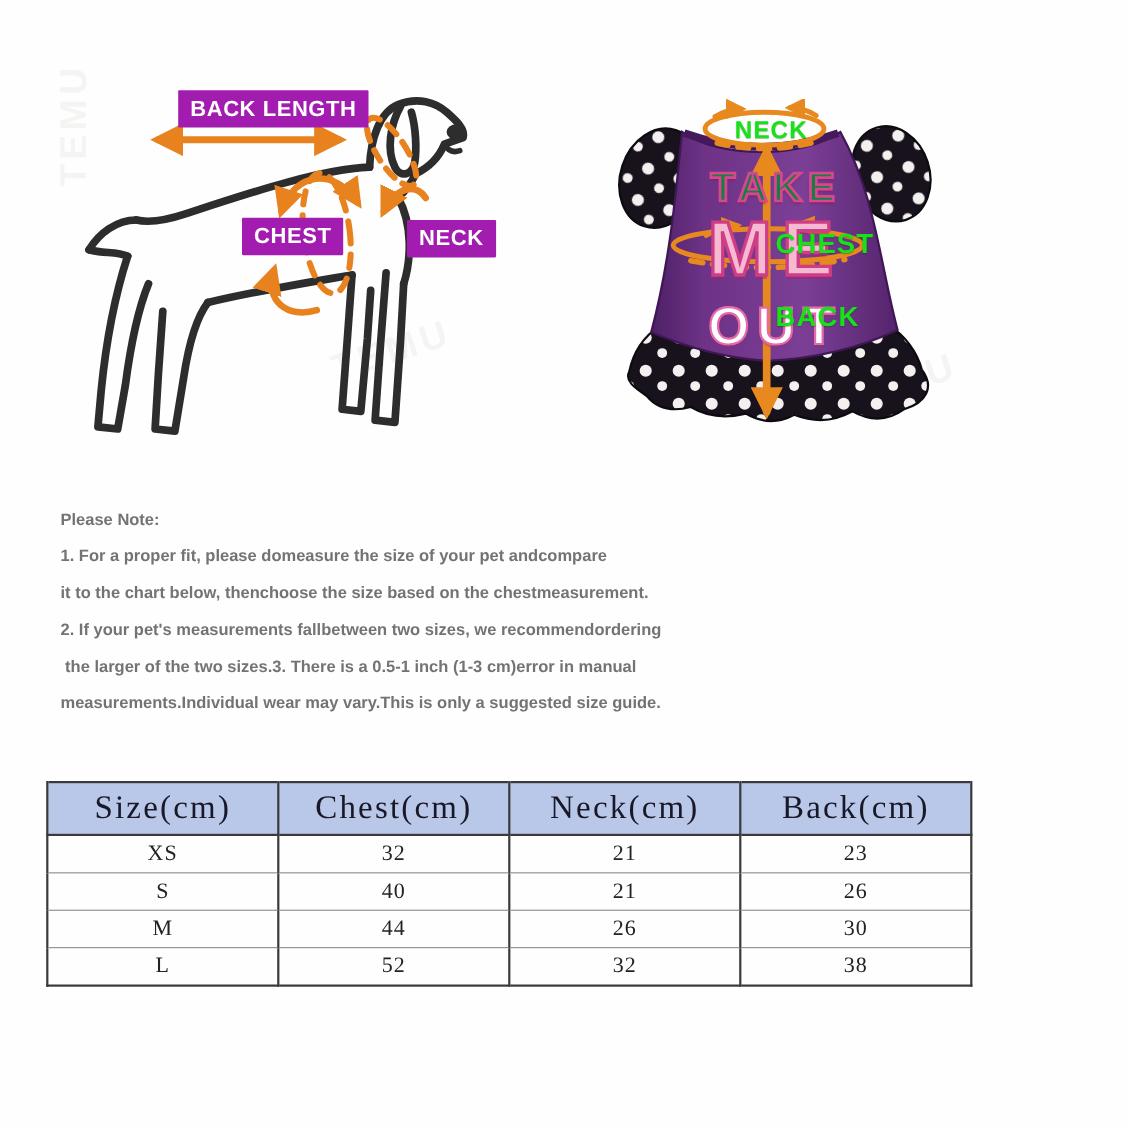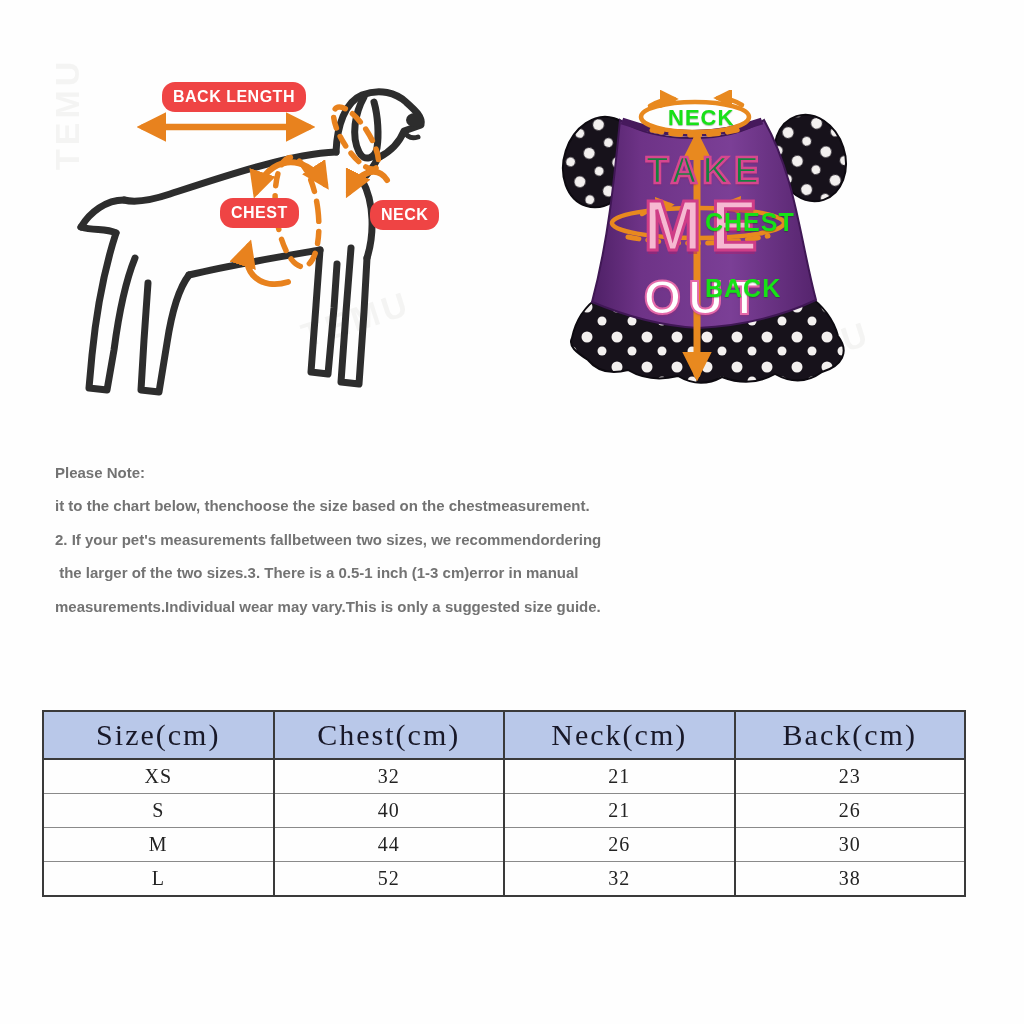--- a/index.html
+++ b/index.html
@@ -7,22 +7,22 @@
        font-family:"Liberation Sans",sans-serif;}
   .stage{position:absolute;inset:0;background:#fefefe;}
 
   
   .wm{position:absolute;font-weight:bold;color:rgba(160,155,150,0.10);letter-spacing:4px;
       font-size:34px;user-select:none;}
 
   
   .fig-dog{position:absolute;left:40px;top:40px;width:480px;height:400px;}
   .fig-dog svg{position:absolute;left:0;top:0;}
-  .pill{position:absolute;background:#ef4444;color:#fff;font-weight:bold;font-size:16px;
-        line-height:1;padding:7px 11px;border-radius:13px;letter-spacing:.5px;white-space:nowrap;}
+  .pill{position:absolute;background:#a21caf;color:#fff;font-weight:bold;font-size:20px;
+        line-height:1;padding:7px 11px;border-radius:1px;letter-spacing:.5px;white-space:nowrap;}
 
   
   .fig-dress{position:absolute;left:550px;top:90px;width:310px;height:310px;}
   .fig-dress svg{position:absolute;left:0;top:0;}
   .dress-word{position:absolute;width:100%;text-align:center;font-weight:bold;
               font-family:"Liberation Sans",sans-serif;}
   .w-take{top:60px;font-size:37px;letter-spacing:5px;color:#15803d;
           -webkit-text-stroke:2.5px #d6478f;text-shadow:0 2px 2px rgba(140,20,90,.55);}
   .w-me{top:96px;font-size:70px;letter-spacing:9px;color:#f6b9d2;
         -webkit-text-stroke:3px #cf3d87;text-shadow:0 4px 0 rgba(170,30,110,.5);text-align:center;}
@@ -33,21 +33,21 @@
   .g-neck{left:118px;top:15px;font-size:22px;}
   .g-chest{left:155px;top:118px;font-size:25px;}
   .g-back{left:155px;top:184px;font-size:25px;}
 
   
   .note{position:absolute;left:40px;top:456px;color:#737373;font-weight:600;
         font-size:15px;line-height:33.4px;margin-left:15px;}
   .note div{white-space:pre;}
 
   
-  .size-table{position:absolute;left:42px;top:710px;width:924px;border-collapse:collapse;
+  .size-table{position:absolute;left:42px;top:710px;width:842px;border-collapse:collapse;
               table-layout:fixed;font-family:"Liberation Serif","DejaVu Serif",serif;
               border:2px solid #3a3a3a;}
   .size-table th,.size-table td{border-left:2px solid #3a3a3a;border-right:2px solid #3a3a3a;
               text-align:center;padding:0;}
   .size-table th{height:46px;font-size:30px;font-weight:normal;letter-spacing:2px;color:#181828;
               border-bottom:2px solid #3a3a3a;}
   .size-table td{height:33px;font-size:20px;color:#232323;letter-spacing:1px;
               border-bottom:1.5px solid #8a8a8a;}
   .size-table tr:last-child td{border-bottom:2px solid #3a3a3a;}
 </style>
@@ -177,20 +177,21 @@
     <div class="dress-word w-me">ME</div>
     <div class="dress-word w-out">OUT</div>
 
     <div class="glabel g-neck">NECK</div>
     <div class="glabel g-chest">CHEST</div>
     <div class="glabel g-back">BACK</div>
   </div>
 
   <div class="note">
     <div>Please Note:</div>
+    <div>1. For a proper fit, please domeasure the size of your pet andcompare</div>
     <div>it to the chart below, thenchoose the size based on the chestmeasurement.</div>
     <div>2. If your pet's measurements fallbetween two sizes, we recommendordering</div>
     <div> the larger of the two sizes.3. There is a 0.5-1 inch (1-3 cm)error in manual</div>
     <div>measurements.Individual wear may vary.This is only a suggested size guide.</div>
   </div>
 
   <table class="size-table">
     <thead>
       <tr style="background:#B9C8E9;">
         <th>Size(cm)</th>

